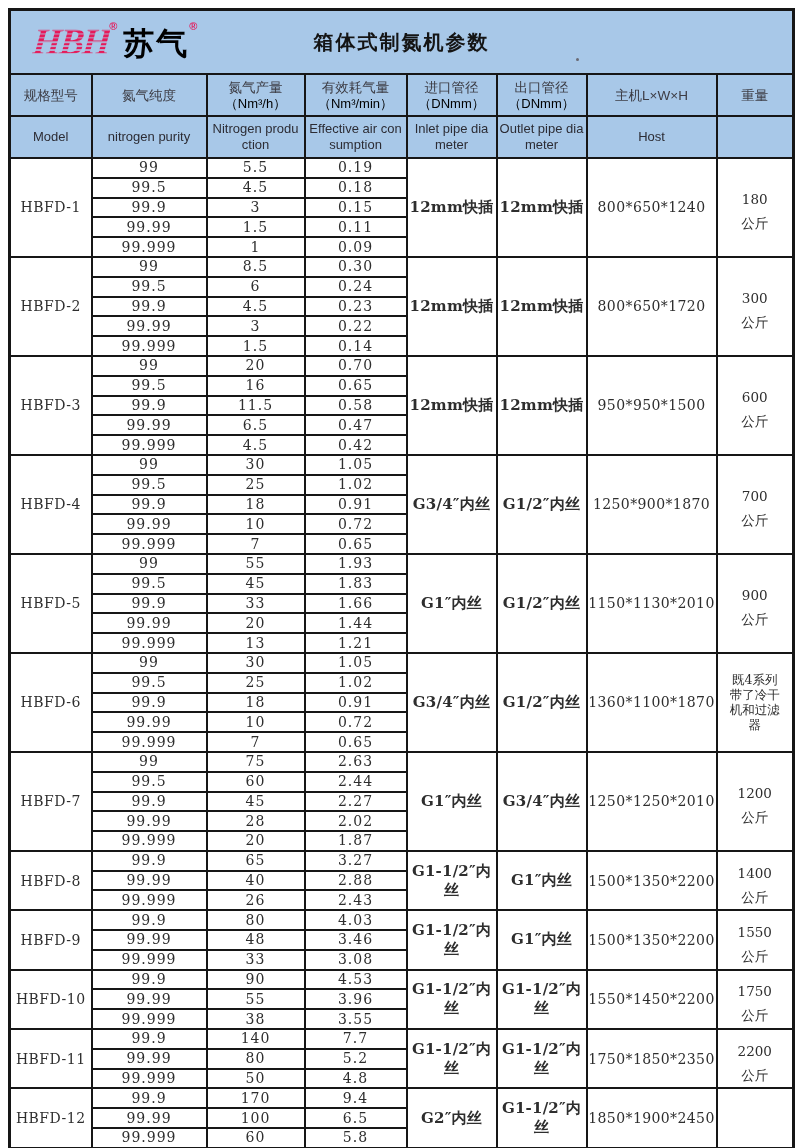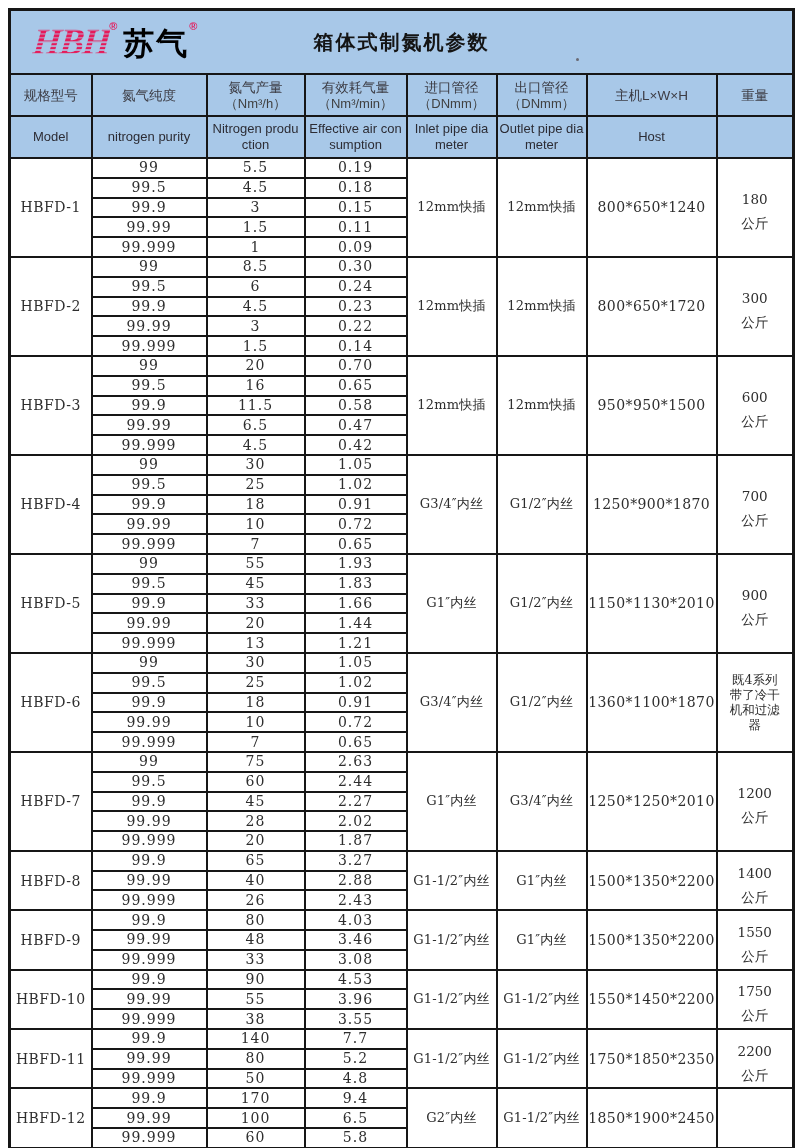--- a/index.html
+++ b/index.html
@@ -57,34 +57,34 @@
     margin-left:6px;letter-spacing:2px;
   }
   .speck{
     position:absolute;left:565px;top:47px;width:3px;height:3px;
     border-radius:50%;background:#6a6a74;
   }
   
   tr.hrow-cn td{background:#a8c8e8;height:40px;}
   tr.hrow-en td{background:#a8c8e8;height:38px;}
   .hline1{font-size:13.5px;color:#3c3c44;line-height:17px;}
-  .hline2{font-size:13px;color:#404040;line-height:16px;}
+  .hline2{font-size:13px;color:#000000;line-height:16px;}
   .hcell-en{
     font-size:13px;color:#2c2c34;line-height:16px;
     word-break:break-all;padding:1px 2px;
   }
   
   tr.subrow td{height:17.8px;}
   .cell{
     font-family:"DejaVu Serif","Liberation Serif",serif;
     color:#2e2e2e;background:#ffffff;
   }
   .num{font-size:14px;letter-spacing:1px;line-height:17px;}
   .model{font-size:14px;letter-spacing:.5px;}
-  .pipe{font-size:13px;letter-spacing:.2px;}
+  .pipe{font-size:15px;letter-spacing:.2px;font-weight:bold;}
   .host{font-size:14px;letter-spacing:.4px;}
   .weight{font-size:13.5px;line-height:16px;}
   .weight .wv,.weight .wu{display:block;line-height:16px;margin-top:8px;}
   .weight.note{font-size:12.5px;line-height:15px;padding:0 9px;color:#2e2e2e;}
 </style>
 </head>
 <body>
 
 <div class="page">
   <table class="spec">

